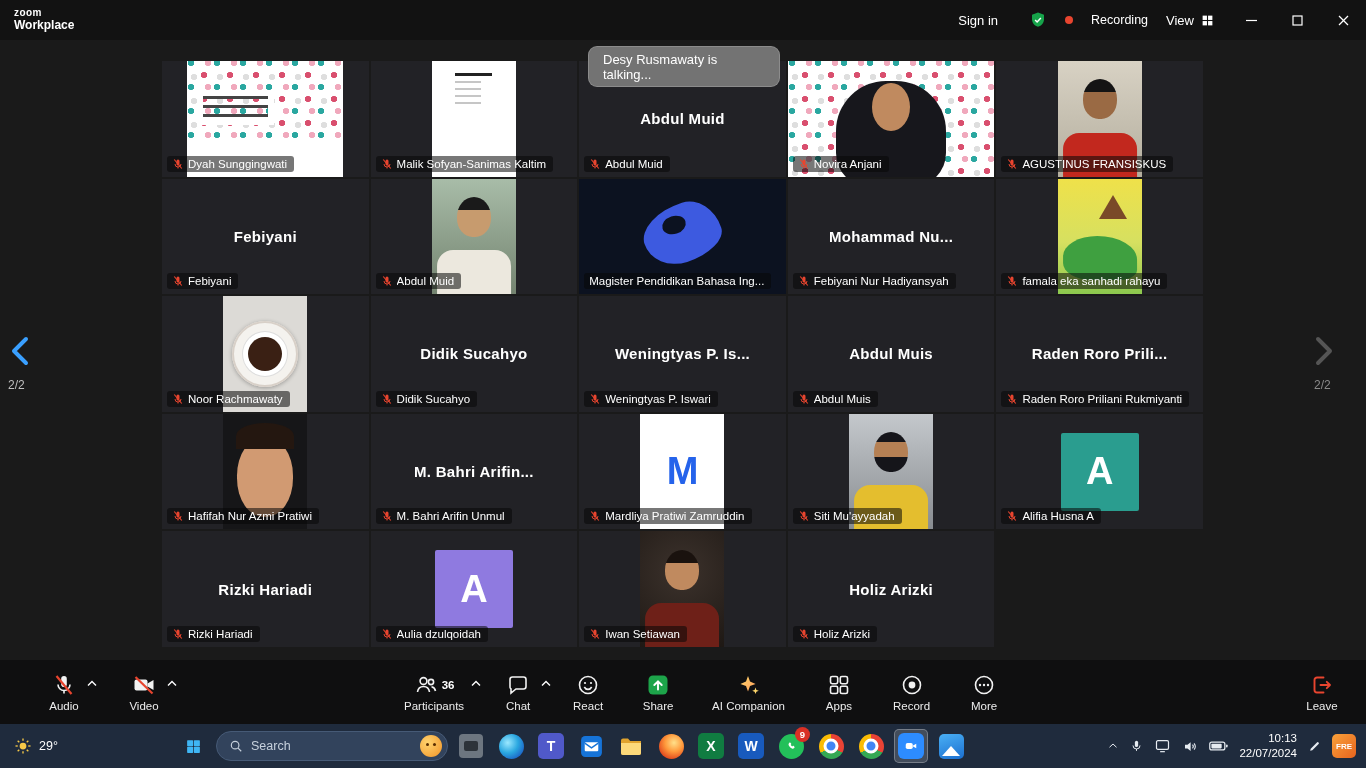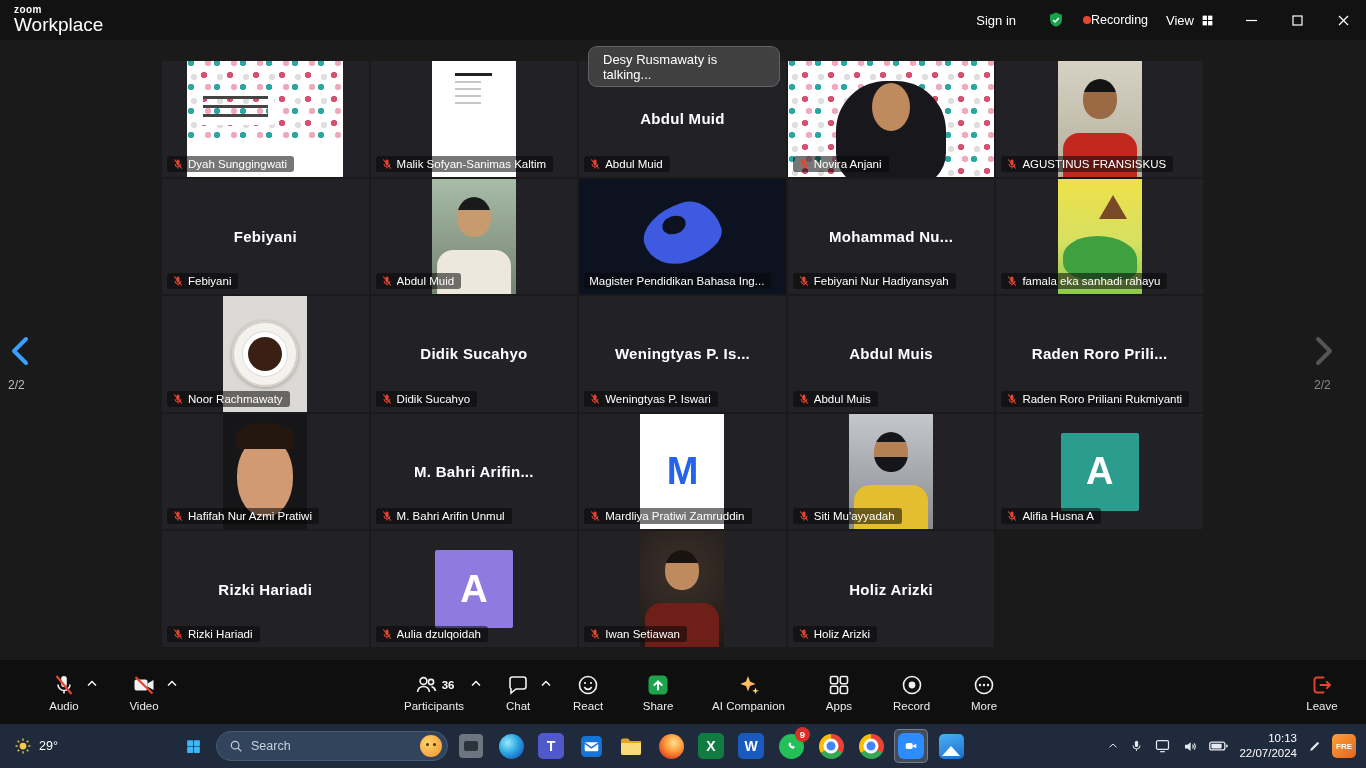--- a/index.html
+++ b/index.html
@@ -4,25 +4,25 @@
 <style>
   * { box-sizing: border-box; margin: 0; padding: 0; }
   html,body { width:1366px; height:768px; overflow:hidden; }
   body { font-family:"Liberation Sans", sans-serif; background:#1a1a1a; position:relative; color:#fff; }
 
   
   .titlebar { position:absolute; top:0; left:0; width:1366px; height:40px; background:#121212;
     display:flex; align-items:center; justify-content:space-between; padding-left:14px; z-index:10; }
   .brand { line-height:1.05; }
   .brand .z { font-size:10px; font-weight:bold; letter-spacing:.4px; }
-  .brand .w { font-size:19px; font-weight:normal; }
+  .brand .w { font-size:12px; font-weight:bold; }
   .titlebar-right { display:flex; align-items:center; height:100%; }
   .signin { font-size:13px; margin-right:31px; cursor:pointer; }
   .shield { display:flex; align-items:center; margin-right:18px; cursor:pointer; }
-  .rec { display:flex; align-items:center; gap:0; font-size:12.5px; margin-right:18px; }
+  .rec { display:flex; align-items:center; gap:18px; font-size:12.5px; margin-right:18px; }
   .rec-dot { width:8px; height:8px; border-radius:50%; background:#e8452f; }
   .viewbtn { display:flex; align-items:center; gap:7px; font-size:13px; margin-right:14px; cursor:pointer; }
   .winctl { display:flex; height:40px; }
   .wc { width:46px; height:40px; display:flex; align-items:center; justify-content:center; cursor:pointer; }
 
   
   .stage { position:absolute; top:40px; left:0; width:1366px; height:620px; background:#1a1a1a; }
   .grid { position:absolute; left:162px; top:21px; width:1041px; height:586px;
     display:grid; grid-template-columns:repeat(5,1fr); grid-template-rows:repeat(5,1fr); gap:2px; }
   .tile { position:relative; background:#222226; overflow:hidden; cursor:pointer; }
@@ -99,21 +99,21 @@
   .v-coffee::after { content:""; position:absolute; left:50%; top:50%; transform:translate(-50%,-50%);
     width:34px; height:34px; background:#3a2014; border-radius:50%; box-shadow:0 0 0 5px #fff, 0 0 0 6px #ddd; }
 
   .v-face { background:#161618; }
   .v-face::before { content:""; position:absolute; left:50%; transform:translateX(-50%); top:20%;
     width:56px; height:80px; background:#d19a72; border-radius:48%; }
   .v-face::after { content:""; position:absolute; left:50%; transform:translateX(-50%); top:8%;
     width:58px; height:26px; background:#241710; border-radius:50% 50% 0 0; }
 
   
-  .tooltip { position:absolute; left:588px; top:46px; width:192px; height:41px; background:#404040;
+  .tooltip { position:absolute; left:588px; top:46px; width:192px; height:41px; background:#737373;
     border:1px solid rgba(255,255,255,.18); border-radius:9px; display:flex; align-items:center;
     padding:0 14px; font-size:13px; z-index:6; }
 
   
   .pager { position:absolute; width:44px; z-index:4; }
   .pager-left { left:8px; top:296px; }
   .pager-right { right:8px; top:296px; }
   .pager .chev { cursor:pointer; display:inline-block; }
   .pager .pg { margin-top:8px; font-size:12px; color:#bfbfbf; }
   .pager-right .pg { color:#8a8a8a; }

